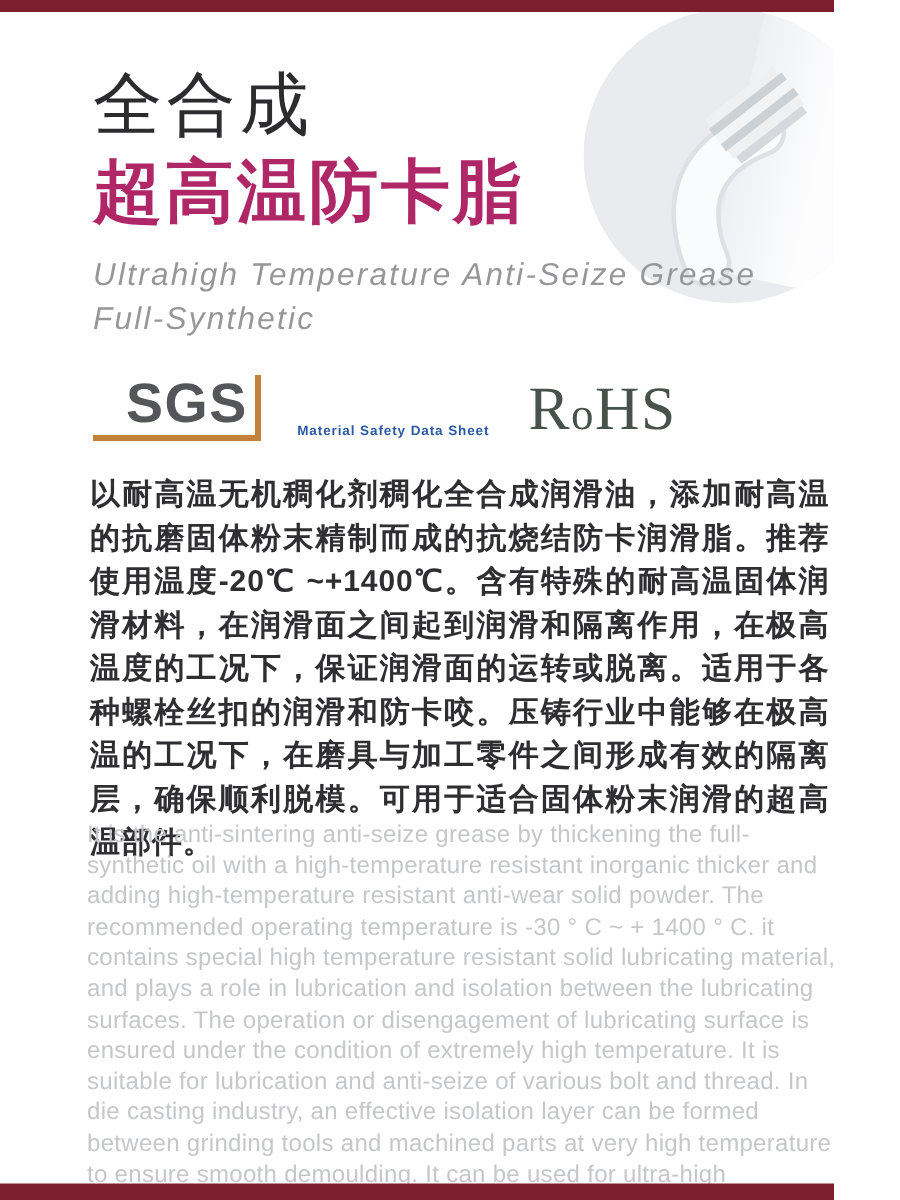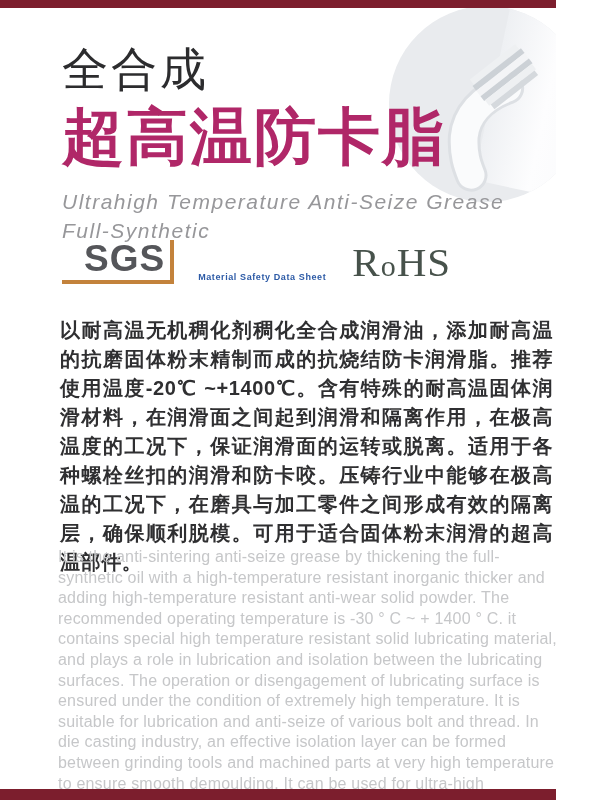--- a/index.html
+++ b/index.html
@@ -32,32 +32,32 @@
   
   .header{
     position:absolute;left:62px;top:44px;
     z-index:2;
   }
   .title-cn-1{
     font-size:46px;font-weight:500;color:#2c2c2e;
     line-height:1.12;letter-spacing:3px;
   }
   .title-cn-2{
-    font-size:62px;font-weight:800;color:#b02768;
+    font-size:46px;font-weight:800;color:#b02768;
     line-height:1.12;letter-spacing:2px;margin-top:6px;
   }
   .subtitle{
     margin-top:16px;
     font-style:italic;
     font-size:21px;color:#97979a;
     letter-spacing:1.5px;line-height:29px;
   }
   
   .certs{
-    position:absolute;left:62px;top:240px;
+    position:absolute;left:62px;top:250px;
     display:flex;align-items:flex-end;
     z-index:2;
     justify-content:flex-end;
   }
   .sgs{
     font-size:37px;font-weight:700;color:#55565a;
     letter-spacing:1px;
     padding:0 5px 3px 22px;
     border-bottom:4px solid #c3823b;
     border-right:4px solid #c3823b;

